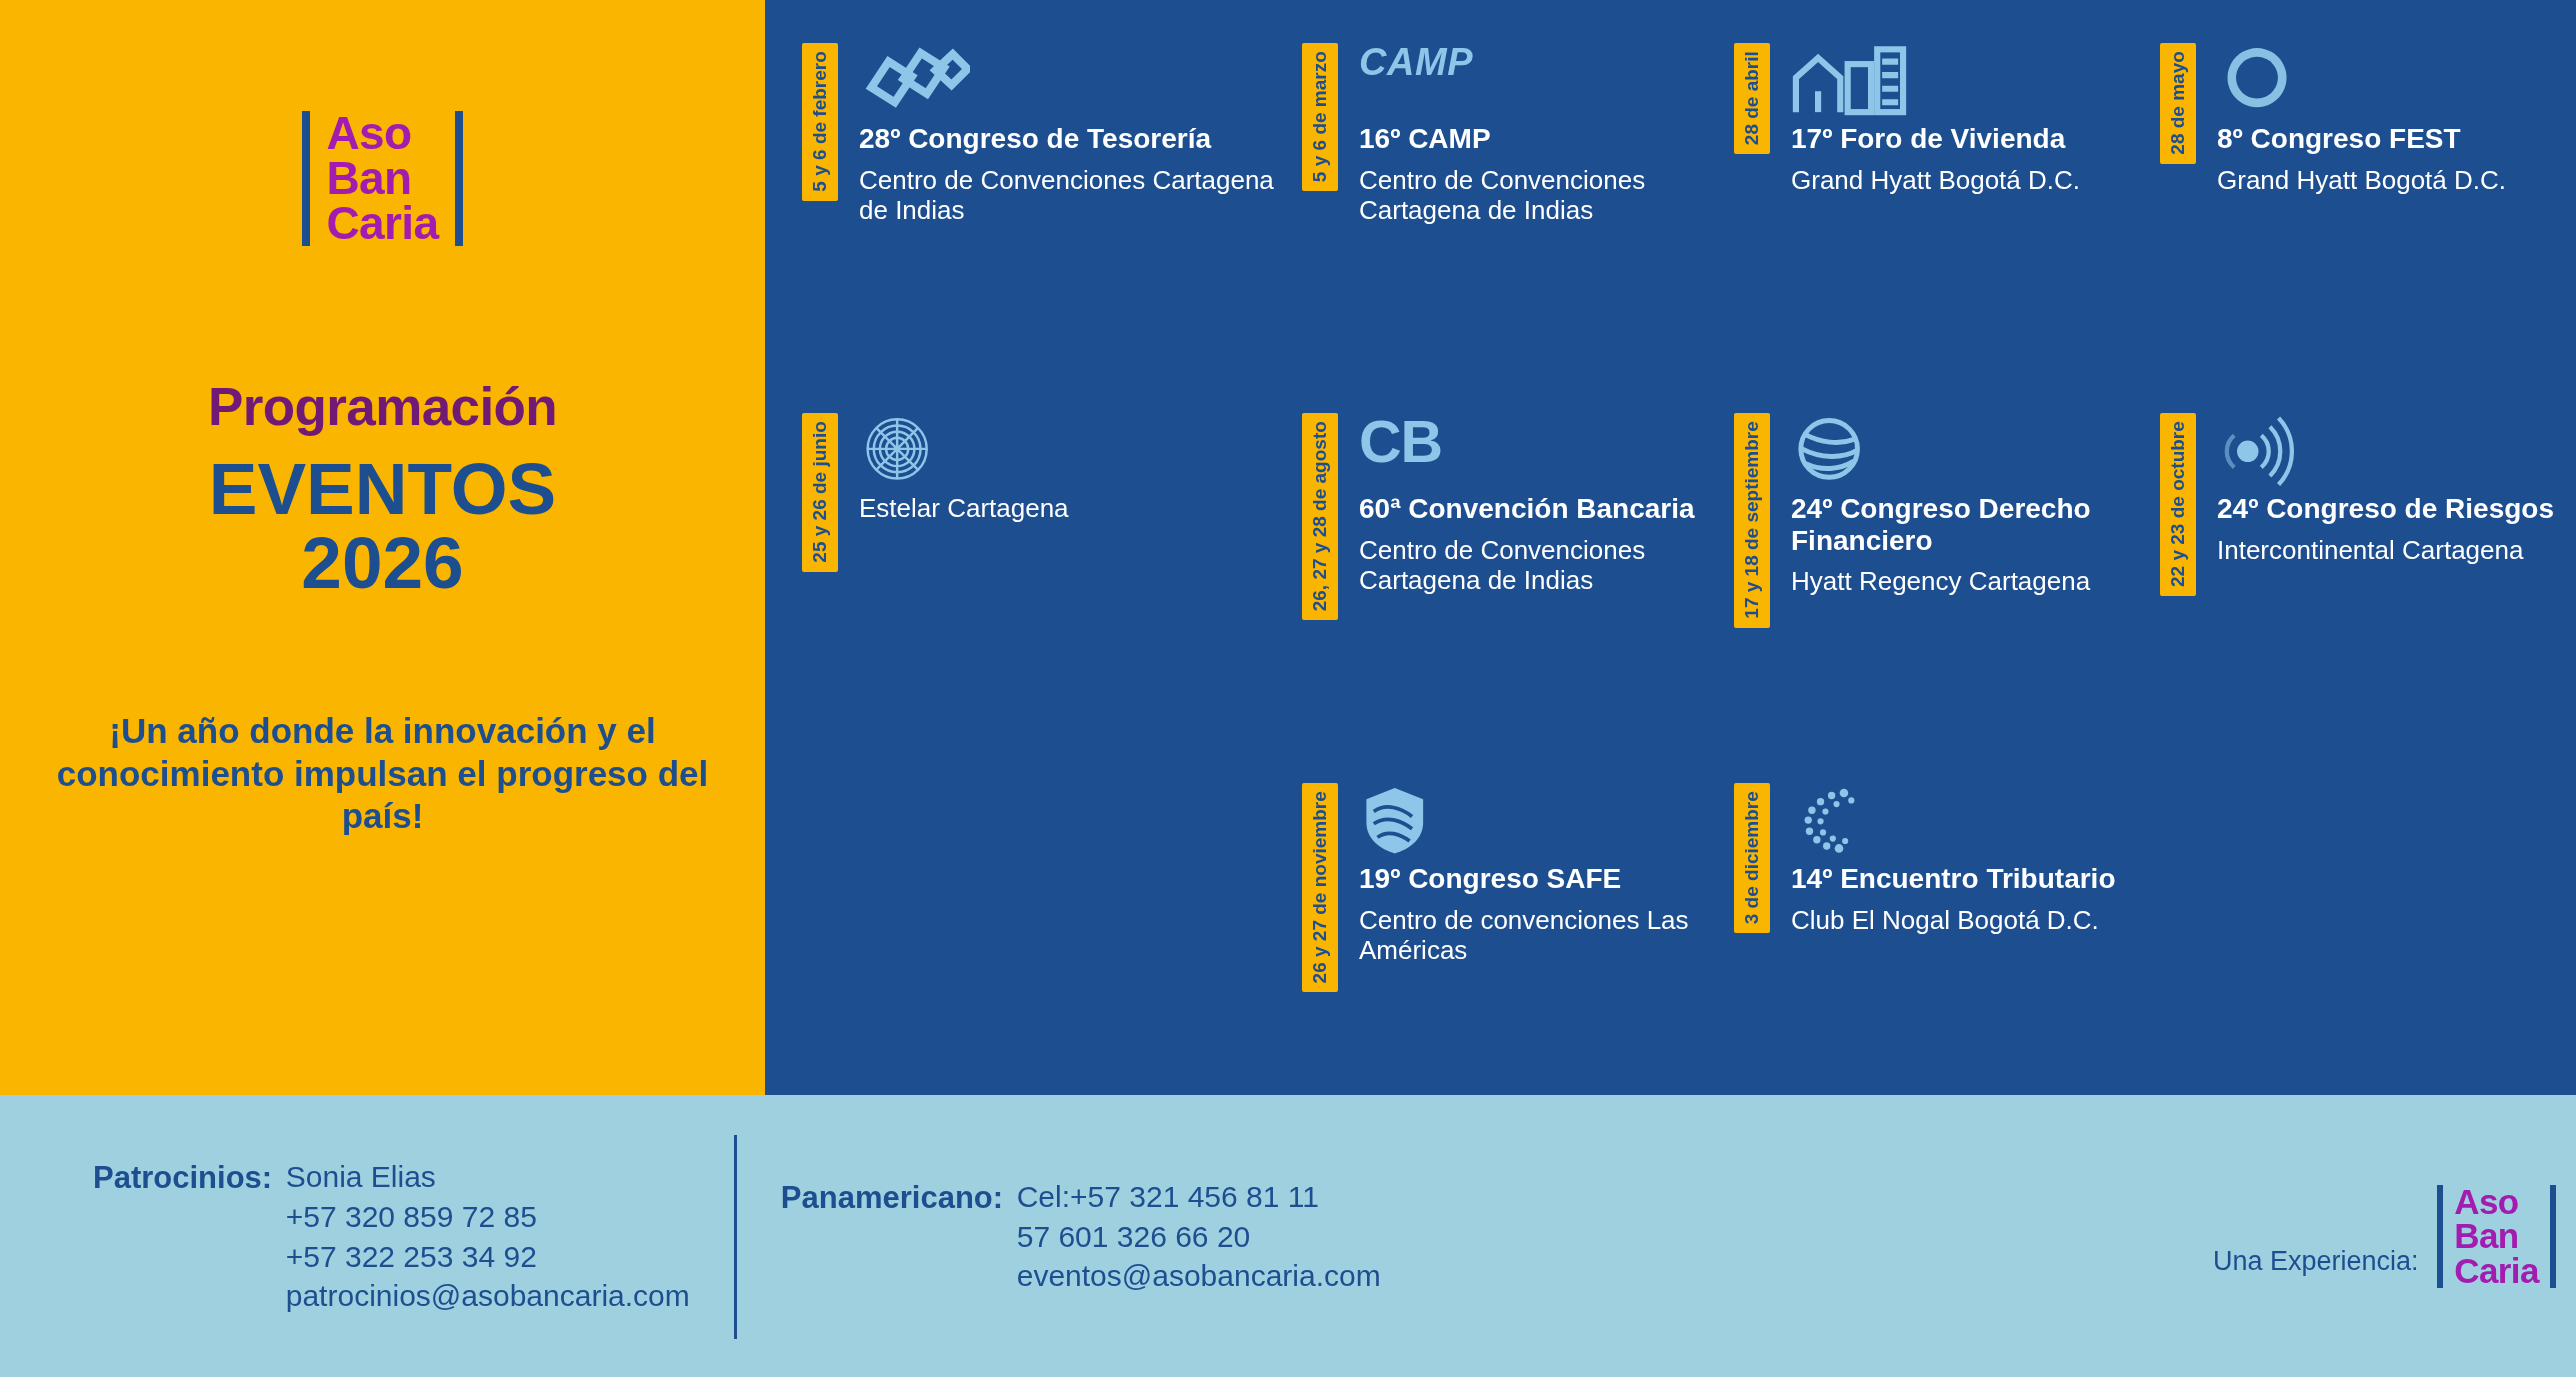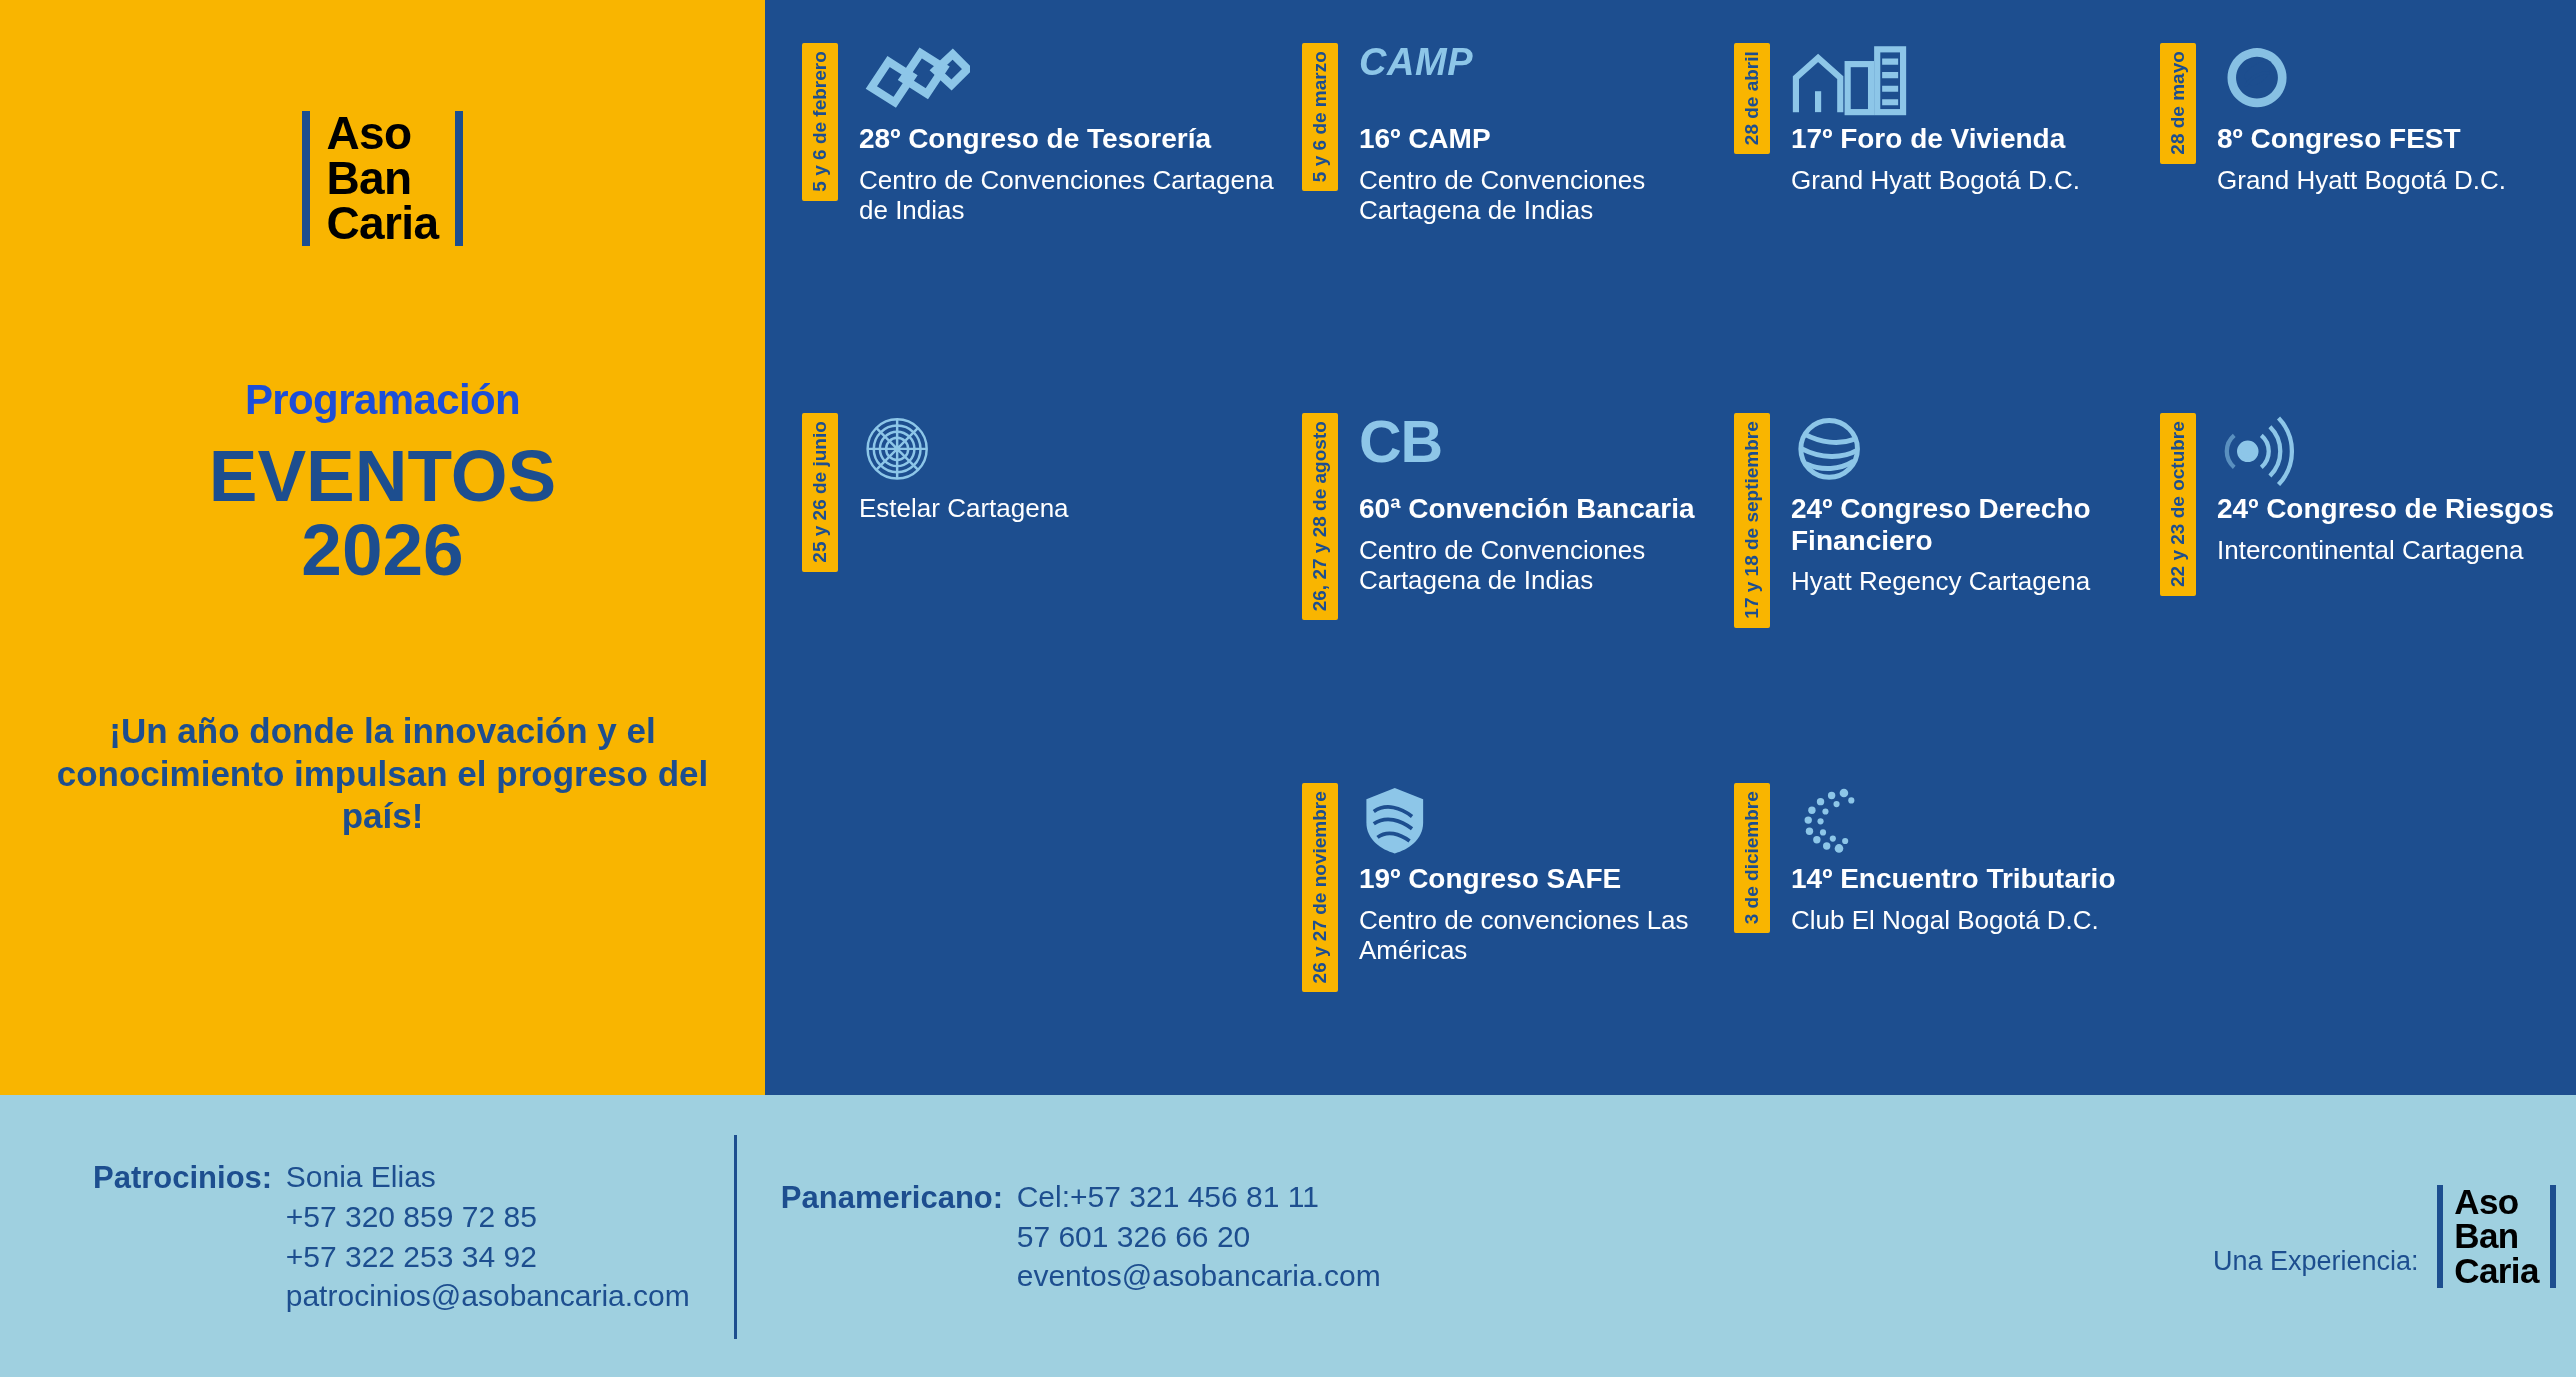--- a/index.html
+++ b/index.html
@@ -45,32 +45,32 @@
   }
   .logo .bar.left { margin-right: 16px; }
   .logo .bar.right { margin-left: 16px; }
   .logo .words {
     display: flex; flex-direction: column;
     justify-content: flex-end;
     font-weight: bold;
     font-size: 46px;
     line-height: 0.98;
     letter-spacing: -0.6px;
-    color: #000000;
+    color: #a21caf;
   }
   .headline {
     position: absolute;
     top: 376px; left: 0; width: 100%;
     text-align: center;
   }
   .headline .prog {
-    font-size: 42px;
+    font-size: 53px;
     font-weight: bold;
     letter-spacing: -0.6px;
-    color: #1d4ed8;
+    color: #701a75;
     margin-bottom: 15px;
   }
   .headline .eventos {
     font-size: 73px;
     font-weight: bold;
     line-height: 1.02;
     letter-spacing: 0px;
     color: #1d4e8f;
   }
   .tagline {

